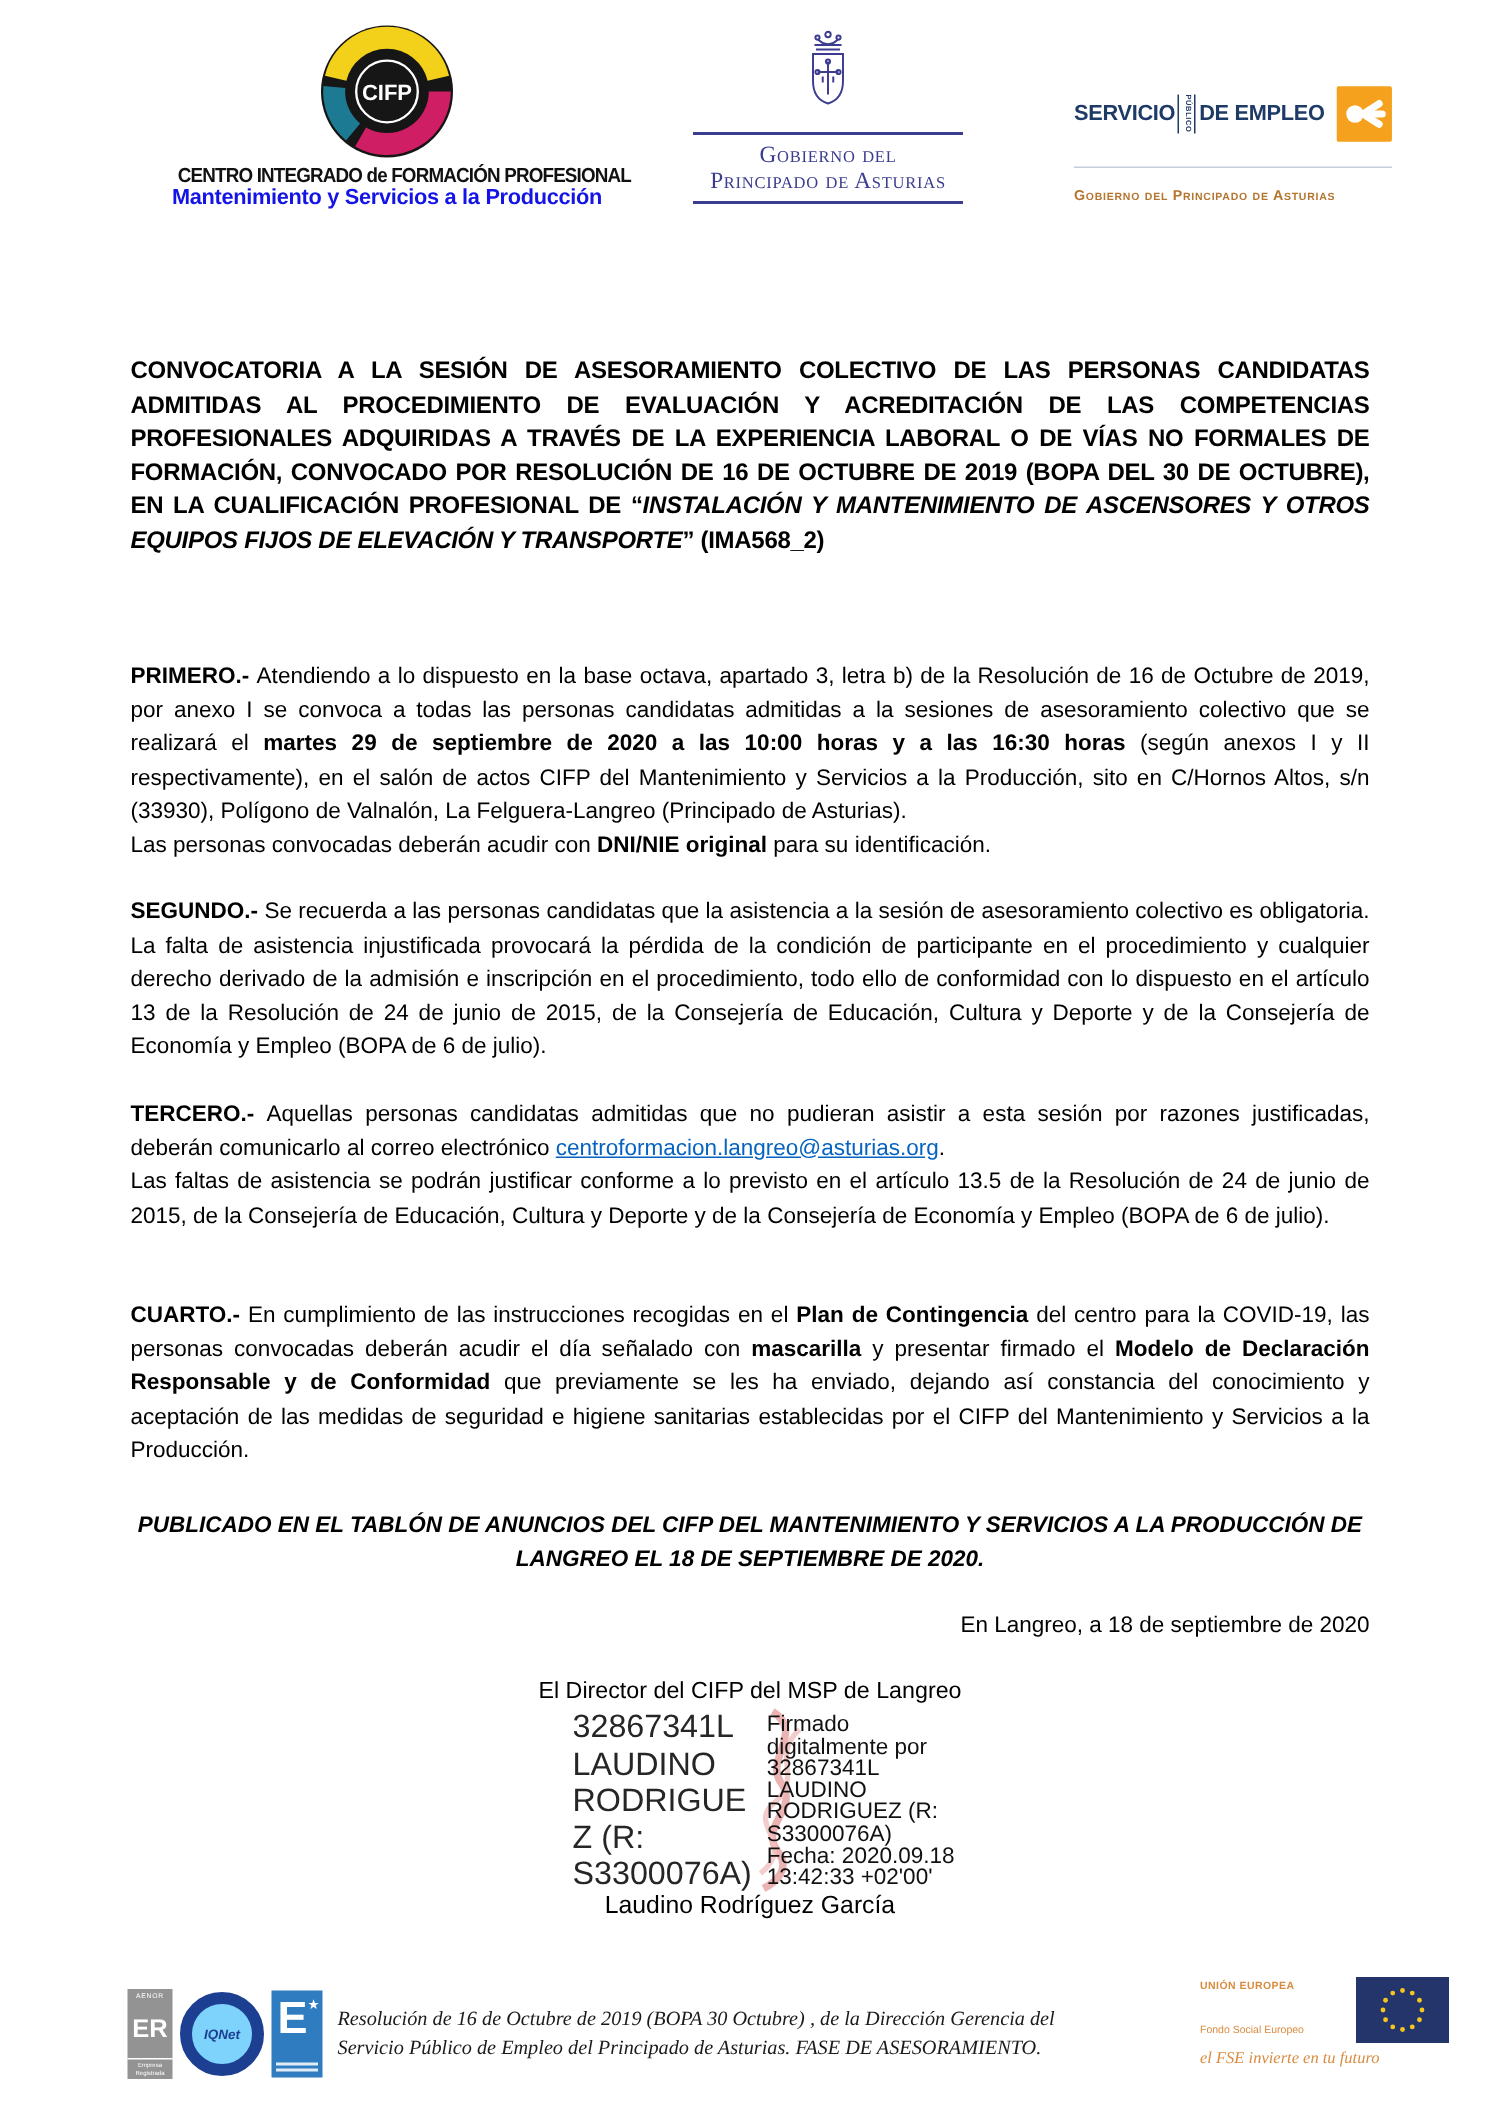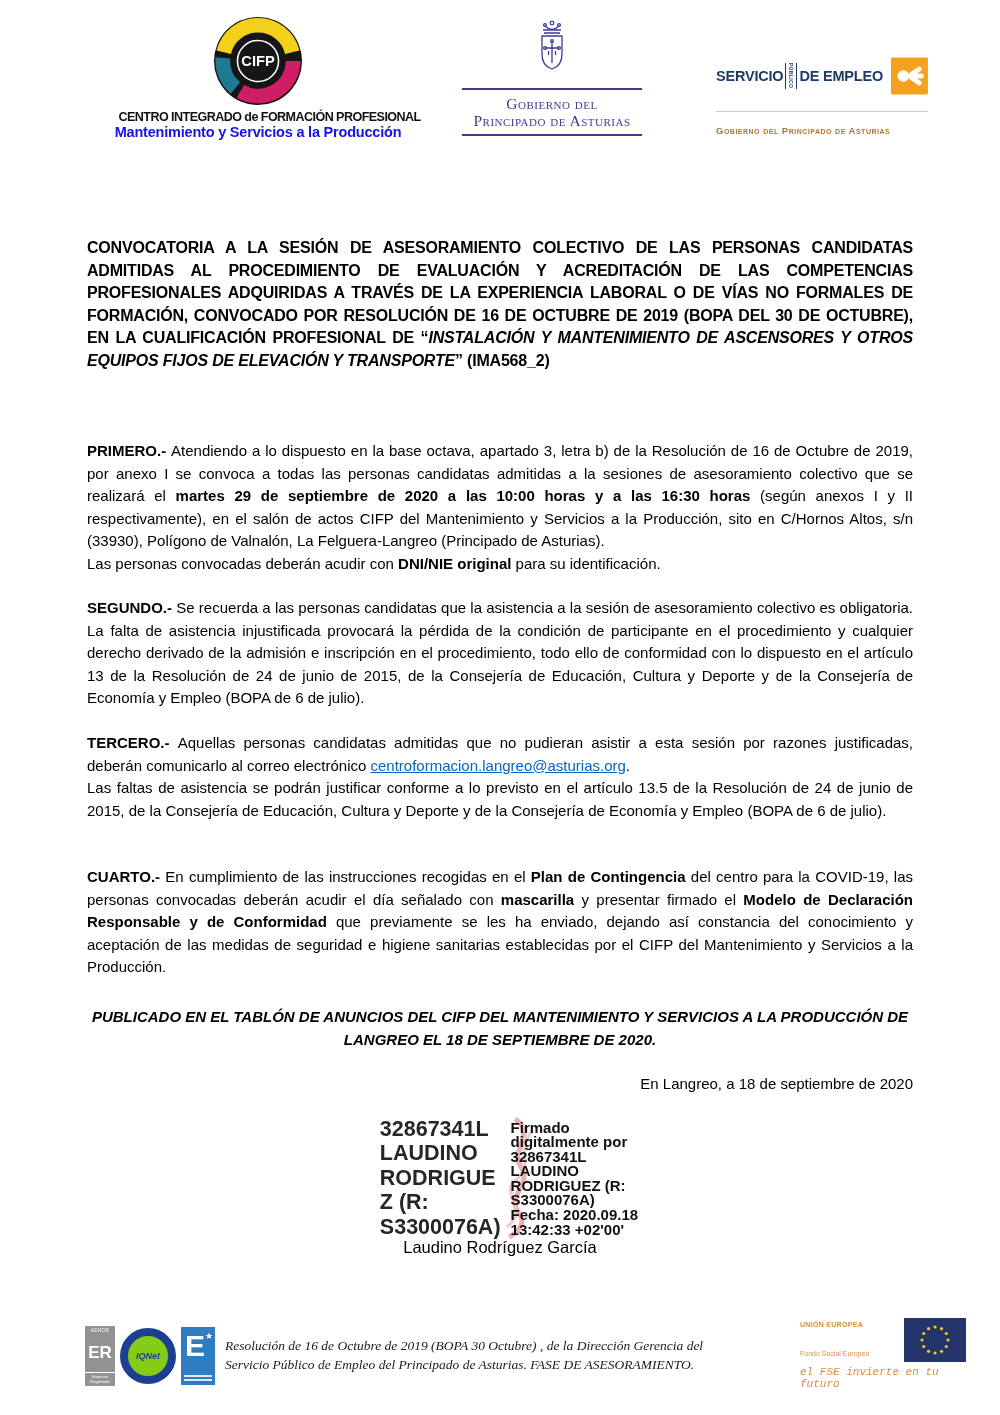--- a/index.html
+++ b/index.html
@@ -41,52 +41,52 @@
   .sec-cuarto{min-height:113px;margin-bottom:27px;}
   .publicado{font-weight:bold;font-style:italic;text-align:center;min-height:45px;margin:0 0 22px;}
   .place-date{text-align:right;margin:0 0 21px;}
   .director{text-align:center;margin:0;font-size:15.5px;}
 
   .b{font-weight:bold;}
   .i{font-style:italic;}
   .lnk{color:#0563c1;text-decoration:underline;cursor:pointer;}
 
   
-  .sig-row{position:relative;display:flex;justify-content:center;gap:10px;margin:0 0 0 18px;text-align:left;font-weight:bold;}
+  .sig-row{position:relative;display:flex;justify-content:center;gap:10px;margin:0 0 0 18px;text-align:left;}
   .sig-big{position:relative;z-index:1;font-size:21.5px;line-height:24.5px;color:#262626;}
   .sig-small{position:relative;z-index:1;font-size:15px;line-height:14.6px;padding-top:4px;color:#111;}
   .sig-ribbon{position:absolute;left:calc(50% - 34px);top:-2px;z-index:0;}
   .sig-name{text-align:center;font-size:16.5px;margin-top:-3px;}
 
   
   .footer-certs{position:absolute;left:85px;top:1326px;display:flex;align-items:center;gap:5px;}
   .er-box{width:30px;height:60px;background:#939393;color:#fff;display:flex;flex-direction:column;
           align-items:center;justify-content:space-between;padding:2px 0;box-sizing:border-box;}
   .er-top{font-size:4.5px;letter-spacing:0.5px;}
   .er-mid{font-size:17px;font-weight:bold;line-height:18px;}
   .er-bottom{font-size:4px;text-align:center;line-height:5px;border-top:1px solid #fff;padding-top:1px;}
-  .iqnet{width:40px;height:40px;border-radius:50%;border:8px solid #1d3f92;background:#84cc16;
+  .iqnet{width:40px;height:40px;border-radius:50%;border:8px solid #1d3f92;background:#7dd3fc;
          display:flex;align-items:center;justify-content:center;}
   .iqnet span{font-size:9px;font-weight:bold;color:#1d3f92;font-style:italic;}
   .ebox{position:relative;width:34px;height:58px;background:#2f7cc0;color:#fff;}
   .e-letter{position:absolute;left:4px;top:2px;font-size:30px;font-weight:bold;}
   .e-star{position:absolute;right:2px;top:4px;font-size:9px;}
   .e-lines{position:absolute;left:3px;bottom:4px;width:28px;}
   .e-lines i{display:block;height:2px;background:rgba(255,255,255,.85);margin-top:2px;}
 
   .footer-center{position:absolute;left:225px;top:1336px;width:515px;text-align:left;
                  font-family:"Liberation Serif",serif;font-style:italic;font-size:13.5px;
                  line-height:19px;color:#1a1a1a;}
 
   .footer-eu{position:absolute;left:800px;top:1318px;width:166px;}
   .eu-top{display:flex;justify-content:space-between;}
   .eu-left{display:flex;flex-direction:column;justify-content:space-between;padding:3px 0 5px;}
   .eu-union{font-size:7px;font-weight:bold;color:#d98c3f;letter-spacing:0.3px;}
   .eu-fondo{font-size:7px;color:#d98c3f;}
-  .eu-slogan{margin-top:4px;font-family:Liberation Mono, monospace;font-style:italic;
+  .eu-slogan{margin-top:4px;font-family:Liberation Serif, serif;font-style:italic;
              font-size:11px;color:#d98c3f;}
 </style>
 </head>
 <body>
 
 <div class="page">
 
   <div class="cifp">
     <svg width="90" height="90" viewBox="0 0 92 92">
       <circle cx="46" cy="46" r="45" fill="#161616"></circle>
@@ -163,20 +163,21 @@
     </div>
 
     <div class="section sec-cuarto">
       <p><span class="b ">CUARTO.- </span><span class="">En cumplimiento de las instrucciones recogidas en el </span><span class="b ">Plan de Contingencia</span><span class=""> del centro para la COVID-19, las personas convocadas deberán acudir el día señalado con </span><span class="b ">mascarilla</span><span class=""> y presentar firmado el </span><span class="b ">Modelo de Declaración Responsable y de Conformidad</span><span class=""> que previamente se les ha enviado, dejando así constancia del conocimiento y aceptación de las medidas de seguridad e higiene sanitarias establecidas por el CIFP del Mantenimiento y Servicios a la Producción.</span></p>
     </div>
 
     <p class="publicado">PUBLICADO EN EL TABLÓN DE ANUNCIOS DEL CIFP DEL MANTENIMIENTO Y SERVICIOS A LA PRODUCCIÓN DE LANGREO EL 18 DE SEPTIEMBRE DE 2020.</p>
 
     <p class="place-date">En Langreo, a 18 de septiembre de 2020</p>
 
+    <p class="director">El Director del CIFP del MSP de Langreo</p>
 
     <div class="sig-row">
       <svg class="sig-ribbon" width="88" height="126" viewBox="0 0 88 126">
         <path d="M40 4 C62 18 34 36 46 52 C58 70 30 80 44 98 C52 109 42 118 34 122" fill="none" stroke="#e7a6a4" stroke-width="5" opacity="0.85"></path>
         <path d="M58 16 C38 34 62 48 40 66 C24 80 56 92 32 112" fill="none" stroke="#f0c0bf" stroke-width="3.5" opacity="0.8"></path>
       </svg>
       <div class="sig-big">
         <div>32867341L</div>
         <div>LAUDINO</div>
         <div>RODRIGUE</div>

